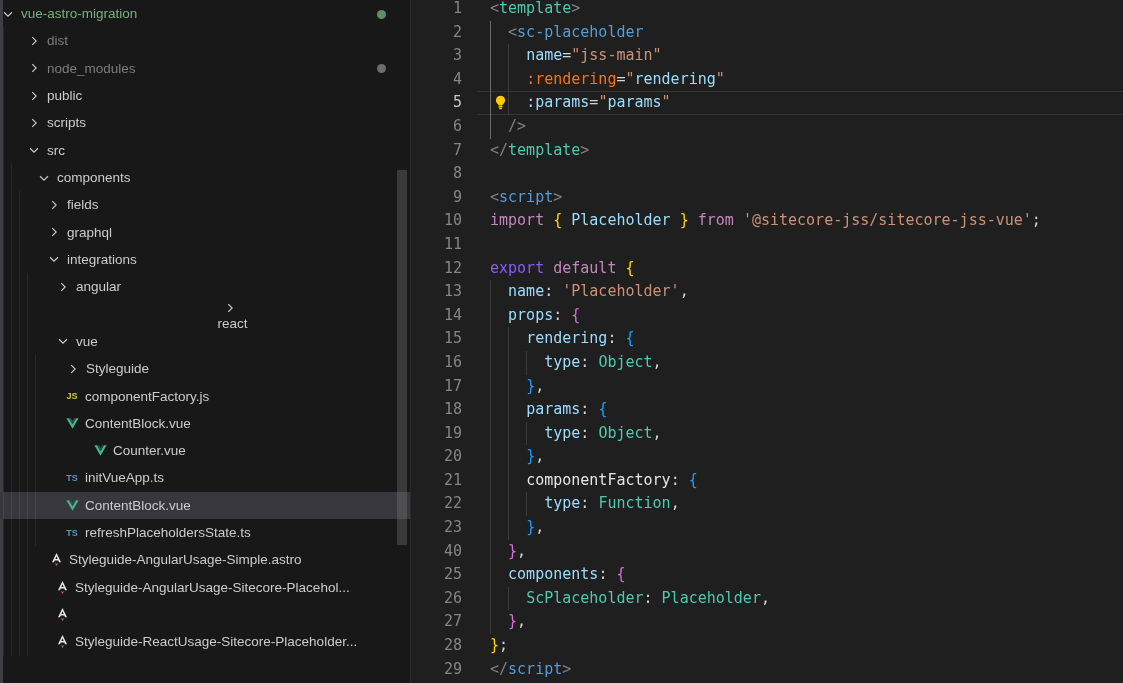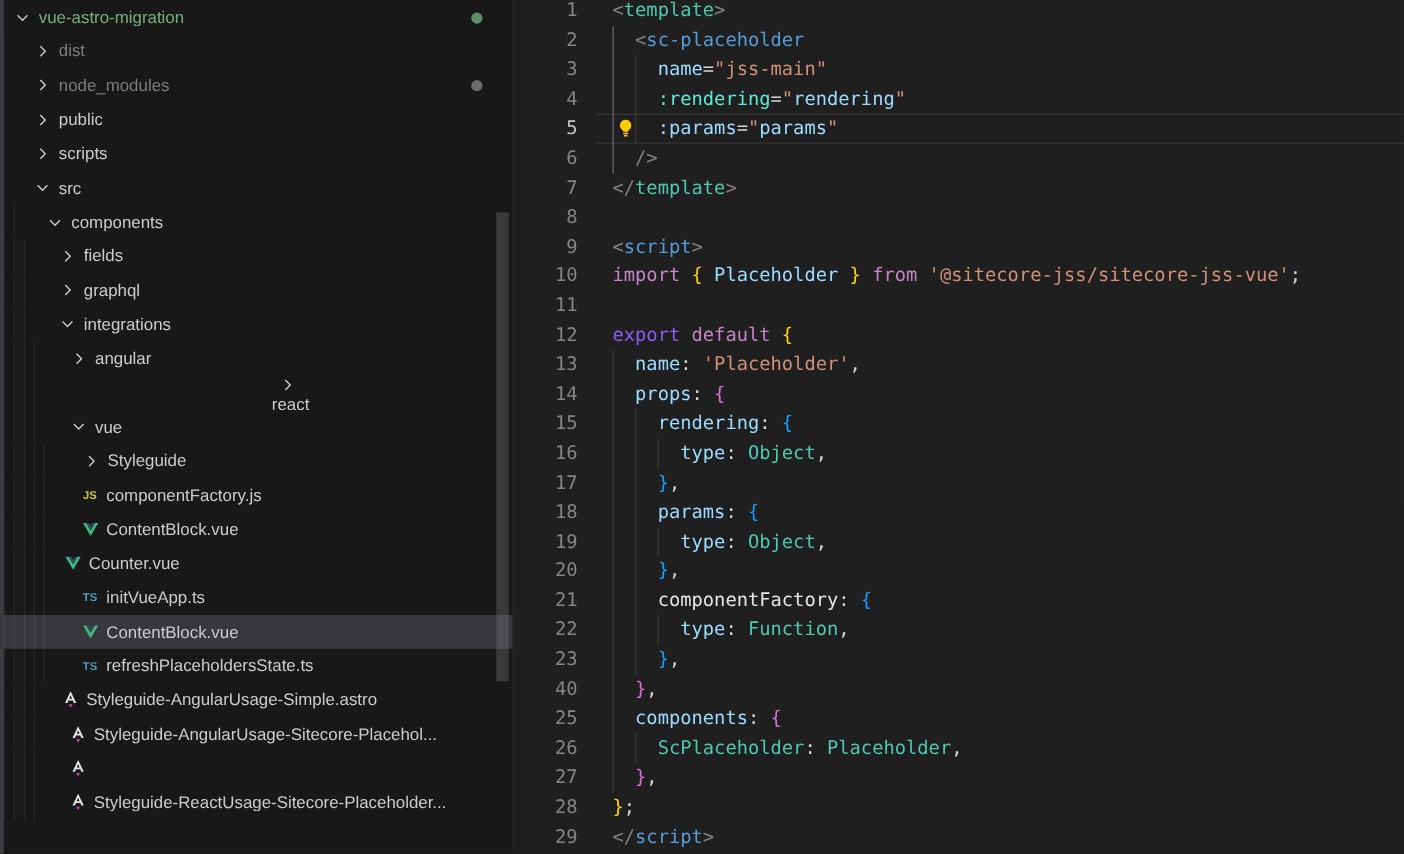--- a/index.html
+++ b/index.html
@@ -44,21 +44,21 @@
   .bulb{position:absolute;left:81px;top:3px;width:17px;height:17px;}
   svg{display:block;}
 </style>
 </head>
 <body>
 
 <div id="app">
   <aside id="sidebar">
     <div id="left-strip"></div>
     <div id="tree">
-        <div class="row green" style="padding-left: 10px;">
+        <div class="row green" style="">
           <span class="slot">
             <svg width="14" height="14" viewBox="0 0 16 16">
               <path d="M3.5 6l4.5 4.5L12.5 6" fill="none" stroke="#cccccc" stroke-width="1.3"></path>
             </svg>
           </span>
           <span class="lbl">vue-astro-migration</span>
           <span class="badge green"></span>
         </div>
         <div class="row dim" style="padding-left: 26px;">
           <span class="tguide" style="left: 3px;"></span>
@@ -216,21 +216,21 @@
           <span class="tguide" style="left: 27px;"></span>
           <span class="tguide" style="left: 35px;"></span>
           <span class="slot">
             <svg width="15" height="15" viewBox="0 0 16 16">
               <path d="M1.5 2.5 L8 13.6 L14.5 2.5 H11.7 L8 8.9 L4.3 2.5 Z" fill="#41B883"></path>
               <path d="M4.3 2.5 L8 8.9 L11.7 2.5 H9.5 L8 5.2 L6.5 2.5 Z" fill="#35495E"></path>
             </svg>
           </span>
           <span class="lbl">ContentBlock.vue</span>
         </div>
-        <div class="row" style="padding-left: 50px;">
+        <div class="row" style="padding-left: 92px;">
           <span class="tguide" style="left: 3px;"></span>
           <span class="tguide" style="left: 11px;"></span>
           <span class="tguide" style="left: 19px;"></span>
           <span class="tguide" style="left: 27px;"></span>
           <span class="tguide" style="left: 35px;"></span>
           <span class="slot">
             <svg width="15" height="15" viewBox="0 0 16 16">
               <path d="M1.5 2.5 L8 13.6 L14.5 2.5 H11.7 L8 8.9 L4.3 2.5 Z" fill="#41B883"></path>
               <path d="M4.3 2.5 L8 8.9 L11.7 2.5 H9.5 L8 5.2 L6.5 2.5 Z" fill="#35495E"></path>
             </svg>
@@ -341,21 +341,21 @@
         <div class="line">
           <span class="num">3</span>
           <span class="eguide active" style="left: calc(0ch + 79px);"></span>
           <span class="eguide" style="left: calc(2ch + 79px);"></span>
           <span class="code">    <span style="color: rgb(156, 220, 254);">name</span><span style="color: rgb(212, 212, 212);">=</span><span style="color: rgb(206, 145, 120);">"jss-main"</span></span>
         </div>
         <div class="line">
           <span class="num">4</span>
           <span class="eguide active" style="left: calc(0ch + 79px);"></span>
           <span class="eguide" style="left: calc(2ch + 79px);"></span>
-          <span class="code">    <span style="color: #5eead4;">:rendering</span><span style="color: rgb(212, 212, 212);">=</span><span style="color: rgb(206, 145, 120);">"</span><span style="color: rgb(156, 220, 254);">rendering</span><span style="color: rgb(206, 145, 120);">"</span></span>
+          <span class="code">    <span style="color: #f97316;">:rendering</span><span style="color: rgb(212, 212, 212);">=</span><span style="color: rgb(206, 145, 120);">"</span><span style="color: rgb(156, 220, 254);">rendering</span><span style="color: rgb(206, 145, 120);">"</span></span>
         </div>
         <div class="line cur">
           <div class="curbox"></div>
           <span class="num">5</span>
           <span class="bulb">
             <svg width="17" height="17" viewBox="0 0 16 16">
               <path fill="#FFCC00" d="M8 1.6a4.3 4.3 0 0 0-2.6 7.7c.45.36.8.9.95 1.5h3.3c.15-.6.5-1.14.95-1.5A4.3 4.3 0 0 0 8 1.6z"></path>
               <rect x="6.1" y="11.4" width="3.8" height="1.2" rx=".4" fill="#FFCC00"></rect>
               <rect x="6.6" y="13.2" width="2.8" height="1.1" rx=".4" fill="#FFCC00"></rect>
             </svg>

